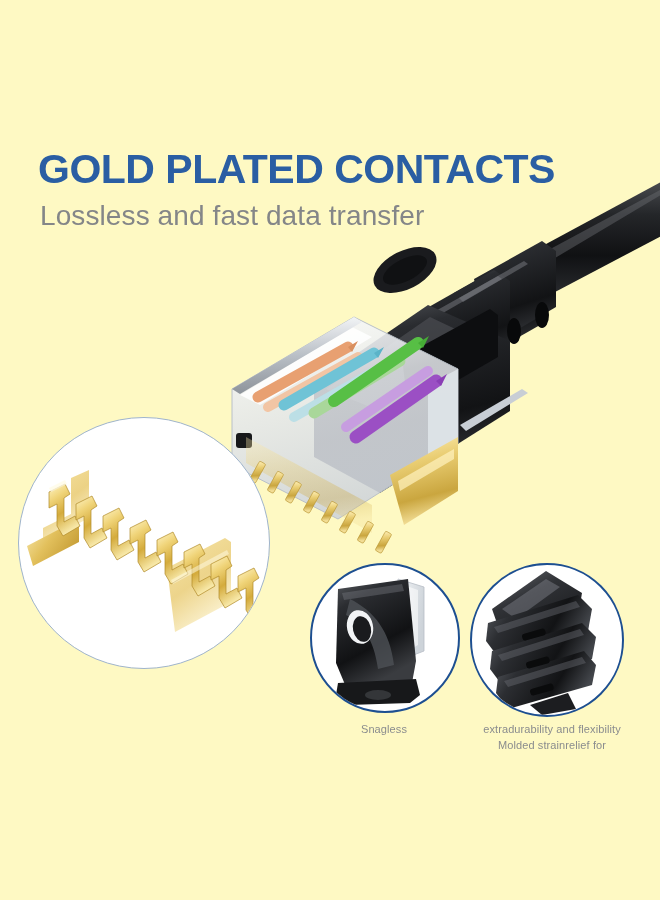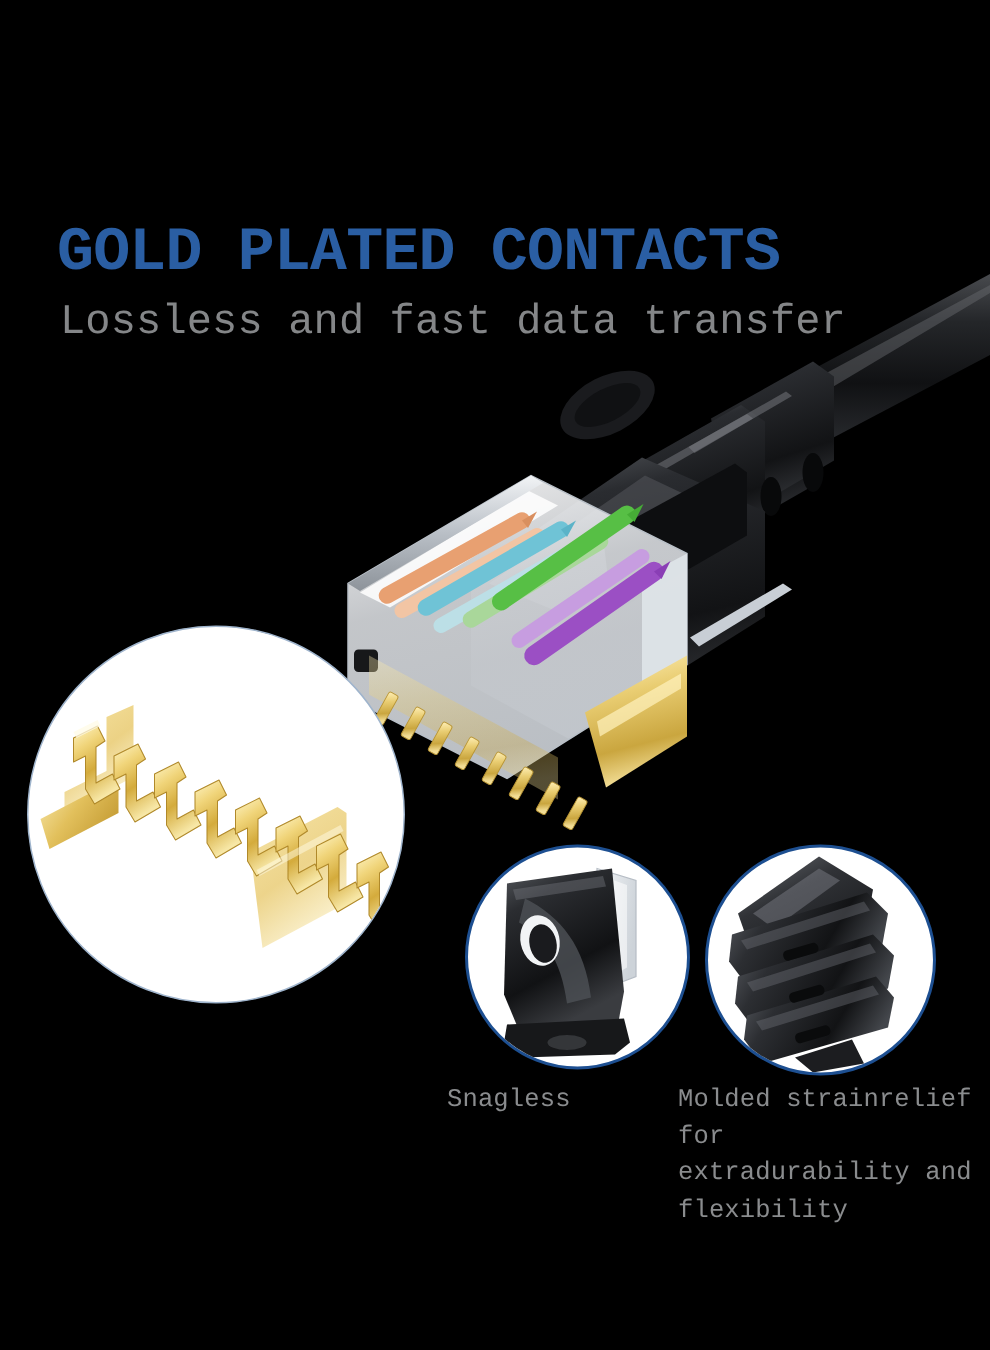--- a/index.html
+++ b/index.html
@@ -1,21 +1,21 @@
 <!DOCTYPE html>
 <html><head>
 <meta charset="utf-8">
 <style>
   html,body{margin:0;padding:0;}
   body{
     width:660px;height:900px;background:#ffffff;
     font-family:"Liberation Sans",sans-serif;
     overflow:hidden;position:relative;
   }
-  .stage{position:absolute;inset:0;width:660px;height:900px;background:#000000;font-family:Liberation Mono, monospace;}
+  .stage{position:absolute;inset:0;width:660px;height:900px;background:#fef9c3;}
 
   
   .headline{
     position:absolute;left:38px;top:148px;
     font-size:41px;font-weight:bold;letter-spacing:-0.5px;
     color:#2a5ea3;line-height:1.05;white-space:nowrap;
   }
   .subhead{
     position:absolute;left:40px;top:200px;
     font-size:28px;font-weight:normal;color:#848688;
@@ -32,22 +32,22 @@
 
   
   .circle-sm{
     position:absolute;border:2.2px solid #1d4f91;border-radius:50%;
     background:#ffffff;overflow:hidden;
   }
   #circle-boot{left:310px;top:563px;width:146px;height:146px;}
   #circle-strain{left:470px;top:563px;width:150px;height:150px;}
 
   .caption{
-    position:absolute;color:#8a8c8e;
-    font-size:17px;line-height:1.45;letter-spacing:.1px;
+    position:absolute;text-align:center;color:#8a8c8e;
+    font-size:11px;line-height:1.45;letter-spacing:.1px;
   }
   #caption-boot{left:298px;top:722px;width:172px;}
   #caption-strain{left:452px;top:722px;width:200px;}
 
   
   .connector{position:absolute;left:222px;top:175px;width:445px;height:390px;}
   svg{display:block;overflow:visible;}
 </style>
 </head>
 <body>
@@ -277,17 +277,17 @@
 
       <path d="M58,140 L96,128 L104,144 L70,150 Z" fill="#1c1d20"></path>
     </svg>
   </div>
 
   <div class="caption" id="caption-boot">
     <div>Snagless</div>
   </div>
 
   <div class="caption" id="caption-strain">
+    <div>extradurability and flexibility</div>
     <div>Molded strainrelief for</div>
-    <div>extradurability and flexibility</div>
   </div>
 
 </div>
 
 </body></html>

